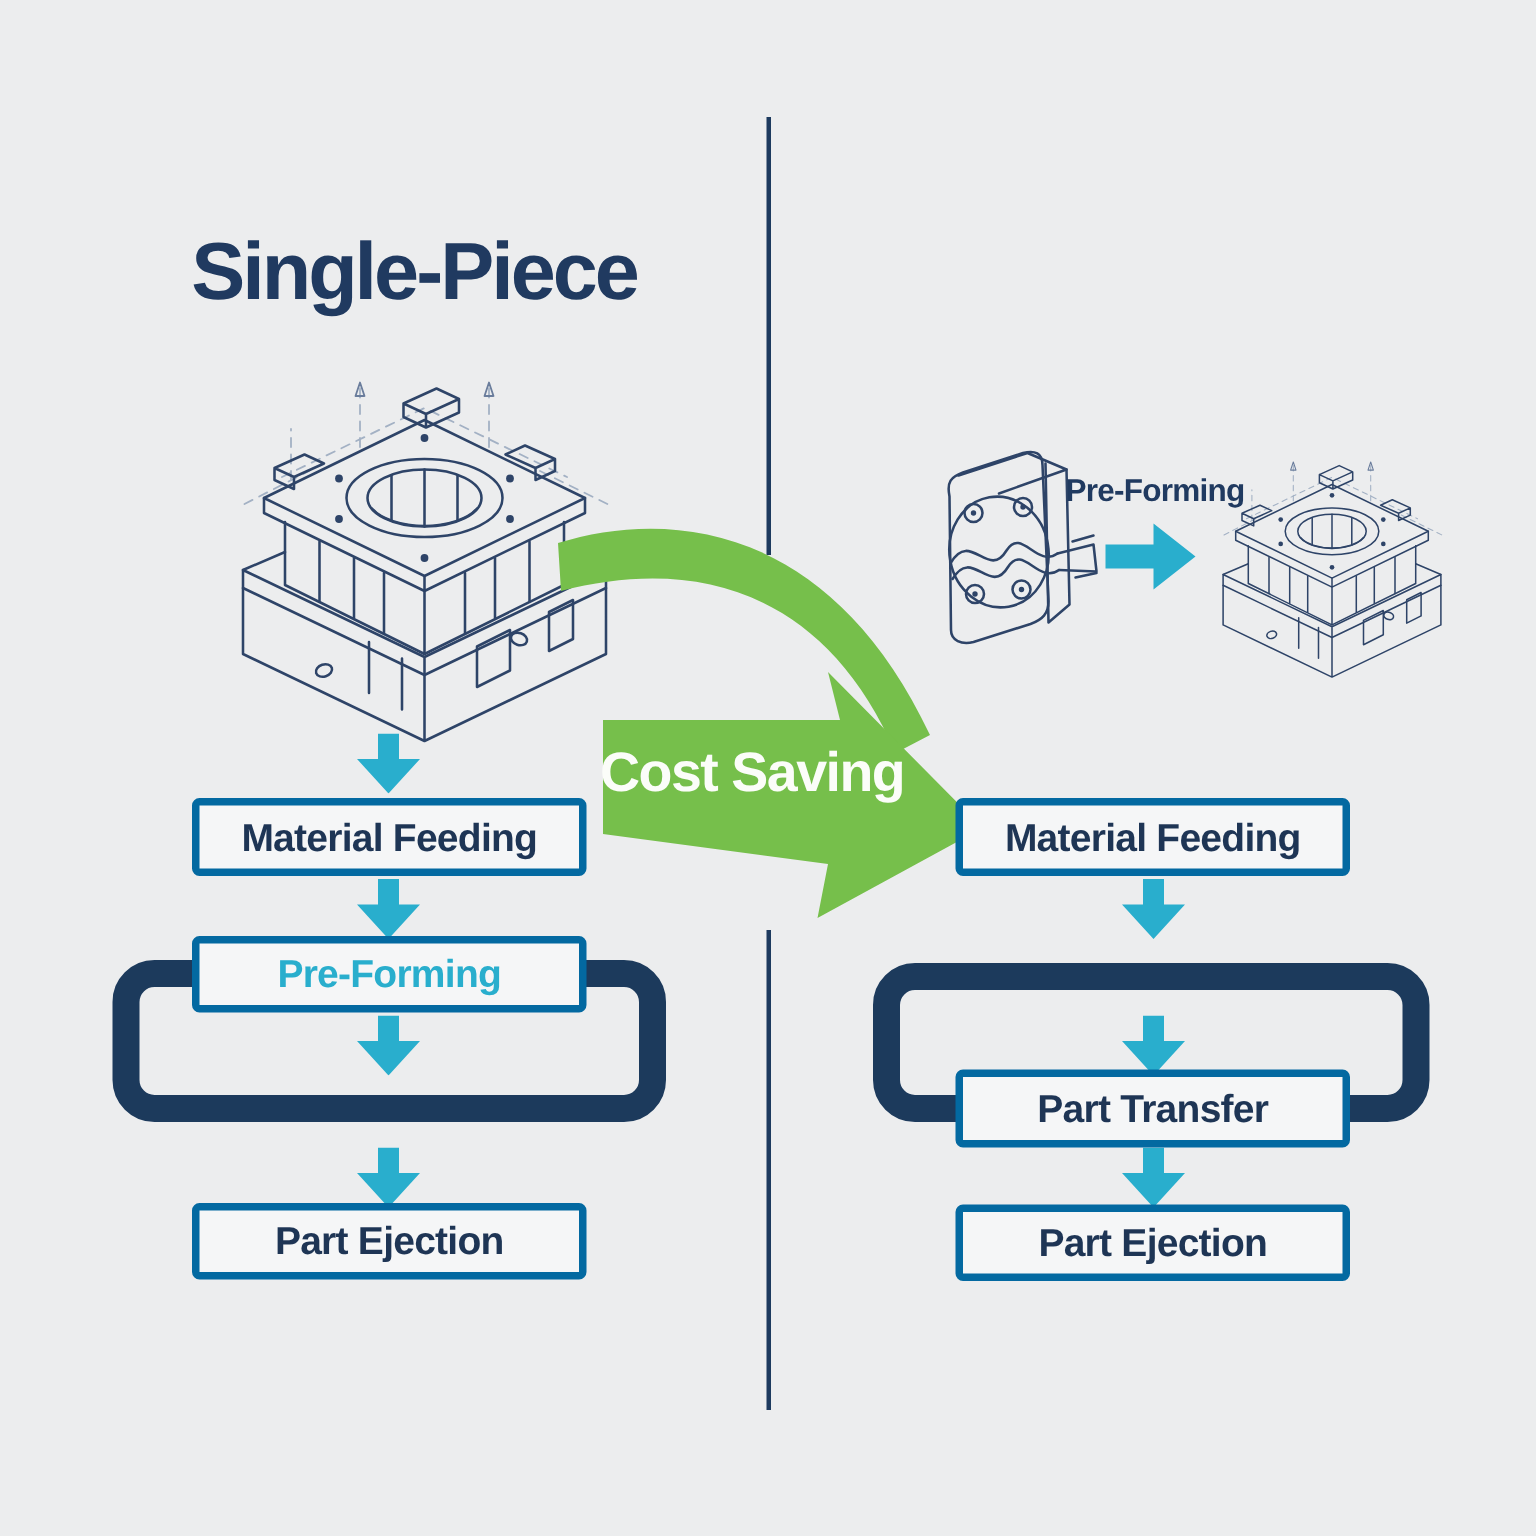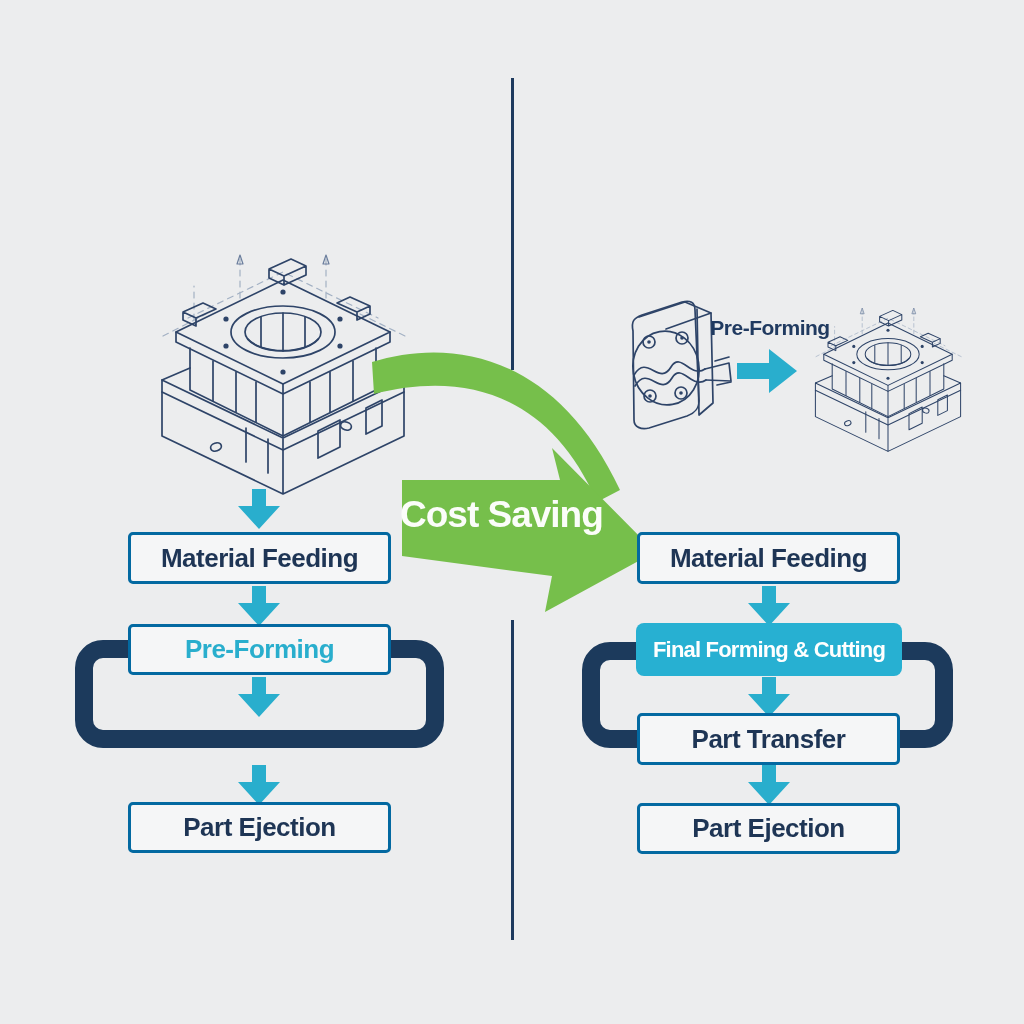--- a/index.html
+++ b/index.html
@@ -4,21 +4,21 @@
 <style>
   html,body{margin:0;padding:0;}
   body{font-family:"Liberation Sans", sans-serif; background:#d8d9db;}
   .canvas{position:relative;width:1024px;height:1024px;background:#ecedee;overflow:hidden;}
 
   .title{position:absolute;font-size:54px;font-weight:bold;color:#203a60;
          letter-spacing:-2px;text-align:center;white-space:nowrap;}
   .divider{position:absolute;width:3px;background:#1d3a5e;}
 
   .box{position:absolute;box-sizing:border-box;width:263px;height:52px;
-       background:#f5f6f7;border:3px solid #0369a1;border-radius:5px;
+       background:#f5f6f7;border:5px solid #0369a1;border-radius:5px;
        display:flex;align-items:center;justify-content:center;
        font-weight:bold;font-size:26px;color:#1e3555;letter-spacing:-0.5px;
        white-space:nowrap;z-index:3;}
   .box.cyan-text{color:#29aecd;}
   .box.filled{background:#27b0d2;border:none;color:#ffffff;border-radius:8px;
        font-size:22px;height:53px;width:266px;letter-spacing:-0.8px;}
 
   .arrow-down{position:absolute;width:44px;height:40px;z-index:2;}
   .bracket{position:absolute;border:18px solid #1c3a5c;border-radius:28px;
        box-sizing:border-box;z-index:1;}
@@ -111,20 +111,21 @@
           <circle cx="62" cy="102" r="1.8" fill="#2e4468" stroke="none"></circle>
       </g>
 
       <path id="flow-arrow" d="M15,0 h14 v17 h14 L22,40 L1,17 h14 z" fill="#29aecd"></path>
     </defs>
   </svg>
 
   <div class="divider" style="left:511px;top:78px;height:292px;"></div>
   <div class="divider" style="left:511px;top:620px;height:320px;"></div>
 
+  <div class="title" style="left:40px;top:150px;width:472px;">Single-Piece</div>
 
   <svg class="drawing" style="left:128px;top:240px;" width="312" height="272" viewBox="0 0 312 272">
     <use href="#die"></use>
   </svg>
 
   <svg class="drawing" style="left:605px;top:283px;" width="388" height="182" viewBox="0 0 388 182">
     <use href="#preform" transform="translate(14,8)"></use>
     <path d="M132,80 L164,80 L164,66 L192,88 L164,110 L164,96 L132,96 Z" fill="#29aecd"></path>
     <use href="#die" transform="translate(190,16) scale(0.60)"></use>
   </svg>
@@ -152,21 +153,20 @@
     </svg>
   <svg class="arrow-down" style="left:237px;top:765px;" viewBox="0 0 44 40">
       <use href="#flow-arrow"></use>
     </svg>
   <div class="box" style="left:128px;top:802px;height:51px;">Part Ejection</div>
 
   <div class="box" style="left:637px;top:532px;">Material Feeding</div>
   <svg class="arrow-down" style="left:747px;top:586px;" viewBox="0 0 44 40">
       <use href="#flow-arrow"></use>
     </svg>
-  <div class="box filled" style="left:636px;top:623px;">Final Forming &amp; Cutting</div>
   <svg class="arrow-down" style="left:747px;top:677px;" viewBox="0 0 44 40">
       <use href="#flow-arrow"></use>
     </svg>
   <div class="box" style="left:637px;top:713px;">Part Transfer</div>
   <svg class="arrow-down" style="left:747px;top:765px;" viewBox="0 0 44 40">
       <use href="#flow-arrow"></use>
     </svg>
   <div class="box" style="left:637px;top:803px;height:51px;">Part Ejection</div>
 
 </div>

